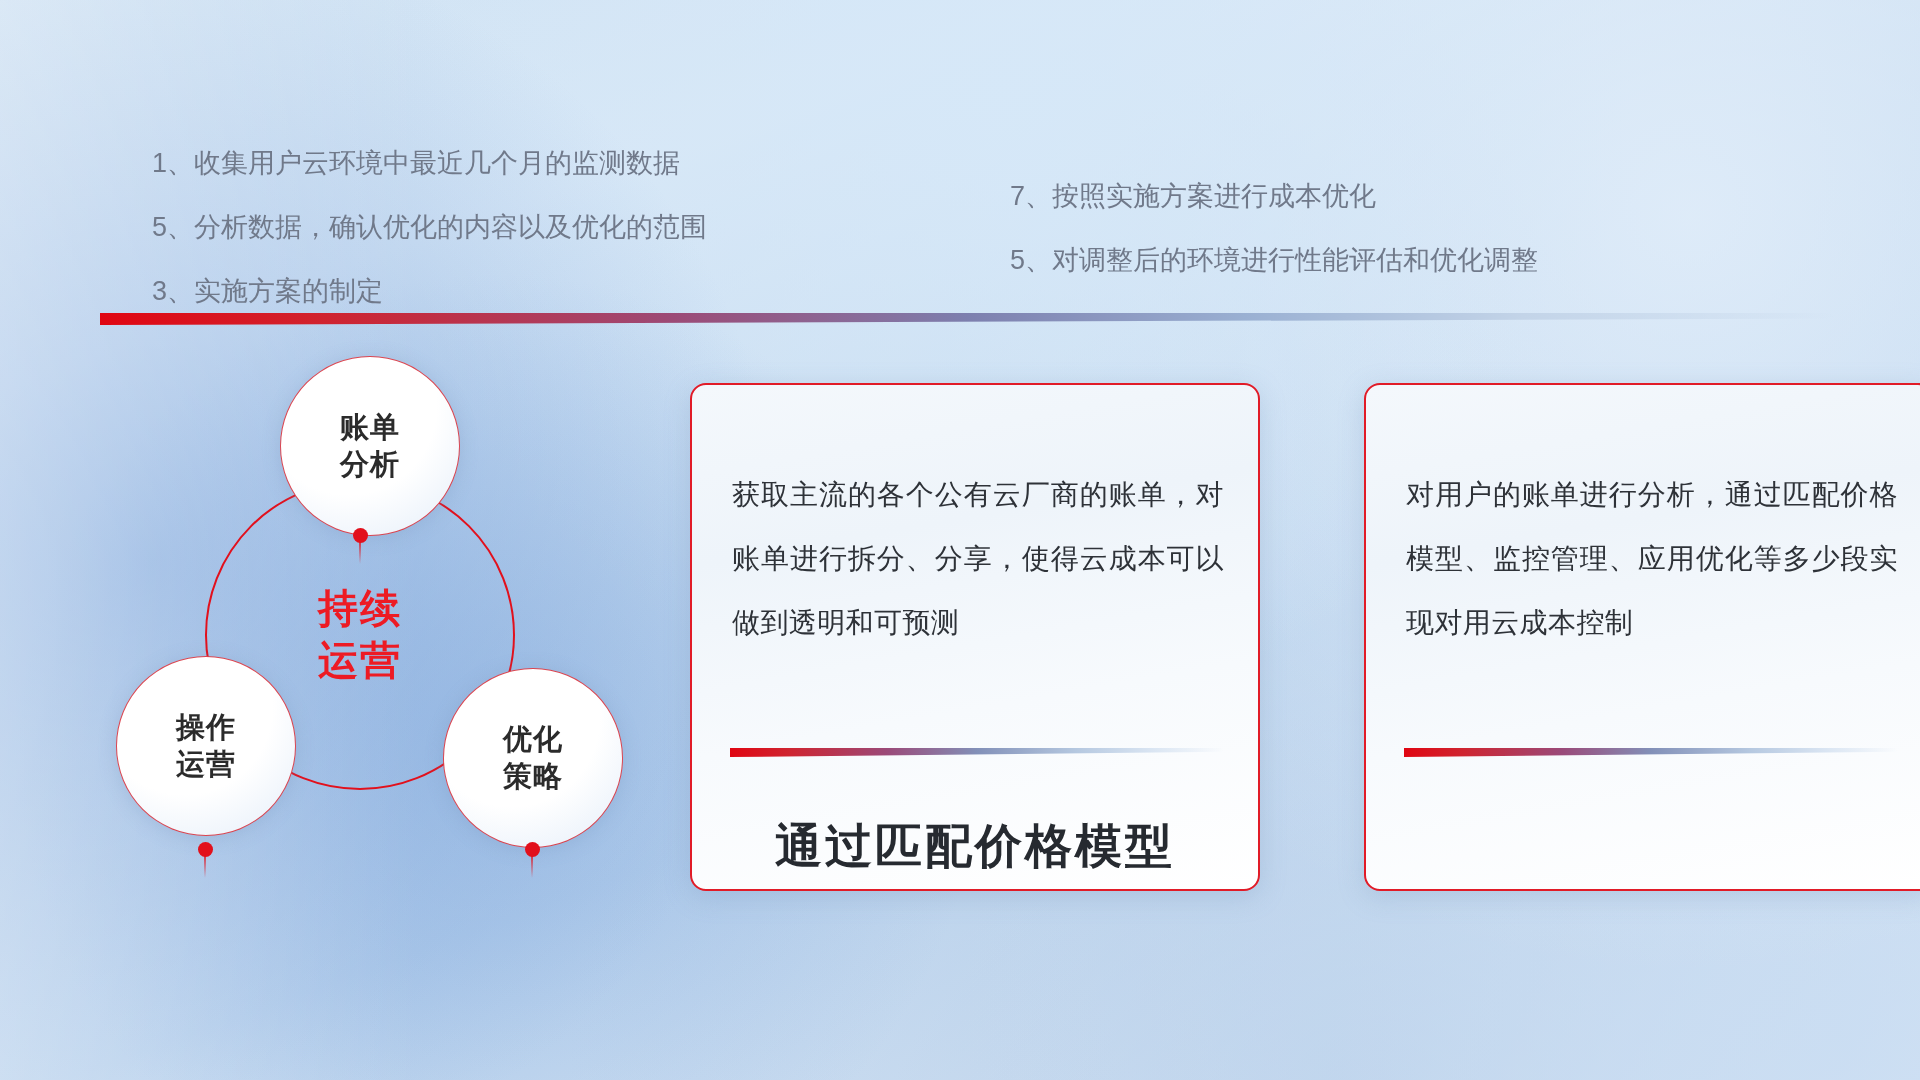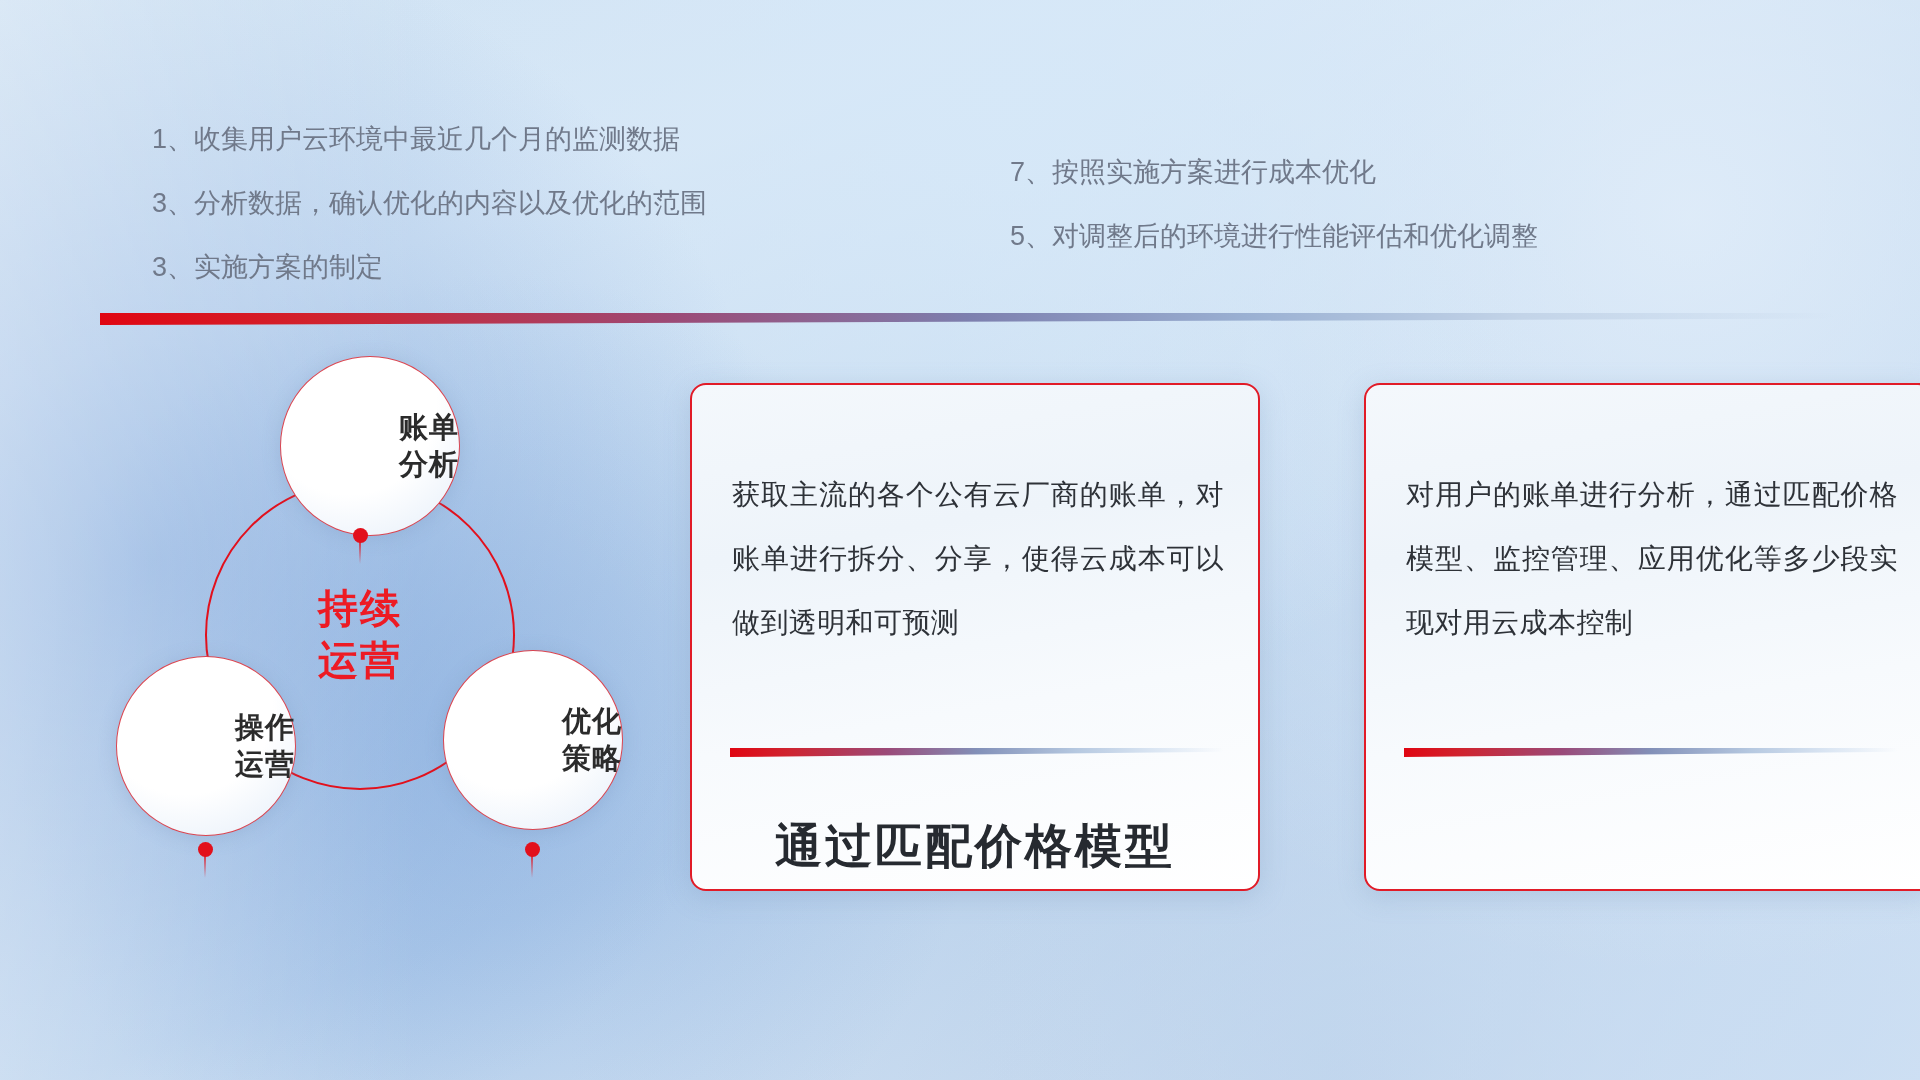--- a/index.html
+++ b/index.html
@@ -23,50 +23,51 @@
     content:""; position:absolute; left:0; top:0; width:420px; height:1080px;
     background:linear-gradient(90deg,rgba(255,255,255,0.30),rgba(255,255,255,0));
     pointer-events:none;
   }
 
   
   .bullets{ position:absolute; }
   .bullets .line{
     color:#70798a; font-size:27px; line-height:1; white-space:nowrap;
     font-family:"Liberation Sans","DejaVu Sans",sans-serif;
+    margin-top:24px;
   }
   #bullets-left{ left:152px; top:126px; }
   #bullets-left .line{ margin-bottom:37px; }
   #bullets-right{ left:1010px; top:159px; }
   #bullets-right .line{ margin-bottom:37px; }
 
   
   #divider{
     position:absolute; left:100px; top:313px; width:1735px; height:12px;
     clip-path:polygon(0 0, 100% 0, 100% 46%, 0 100%);
     background:linear-gradient(90deg,#e00612 0%,#d2212c 12%,#9c4a76 33%,#7d7fae 50%,#9ab0d2 66%,#c3d4e8 82%,rgba(214,228,243,0) 100%);
   }
 
   
   #venn{ position:absolute; left:95px; top:350px; width:560px; height:610px; }
   .bub{
     position:absolute; border-radius:50%;
     background:radial-gradient(circle at 38% 28%, #ffffff 0%, #ffffff 52%, #f1f6fc 76%, #e4eefa 100%);
     border:1.6px solid rgba(214,36,48,0.85);
     box-shadow:0 2px 18px rgba(120,150,190,0.30);
-    display:flex; align-items:center; justify-content:flex-end;
+    display:flex; align-items:center; justify-content:center;
     text-align:center; z-index:3;
   }
   .bub .lbl{
     color:#2b2b2b; font-size:29px; font-weight:bold; line-height:1.28;
     letter-spacing:1px;
   }
   #bub-top{ left:185px; top:6px; width:180px; height:180px; }
   #bub-left{ left:21px; top:306px; width:180px; height:180px; }
-  #bub-right{ left:348px; top:300px; width:180px; height:180px; }
+  #bub-right{ left:348px; top:318px; width:180px; height:180px; }
 
   #ring{
     position:absolute; left:110px; top:130px; width:310px; height:310px;
     border-radius:50%; border:2.1px solid #e2101c; z-index:2;
   }
   #center-label{
     position:absolute; left:160px; top:232px; width:210px;
     text-align:center; color:#ed1b24; font-size:40px; font-weight:bold;
     line-height:1.3; letter-spacing:2px; z-index:4;
   }
@@ -110,21 +111,21 @@
     color:#262a30; font-size:47px; font-weight:bold; letter-spacing:3px;
   }
 </style>
 </head>
 <body>
 
 <div id="stage">
 
   <div class="bullets" id="bullets-left">
     <div class="line">1、收集用户云环境中最近几个月的监测数据</div>
-    <div class="line">3、分析数据，确认优化的内容以及优化的范围</div>
+    <div class="line">5、分析数据，确认优化的内容以及优化的范围</div>
     <div class="line">3、实施方案的制定</div>
   </div>
 
   <div class="bullets" id="bullets-right">
     <div class="line">7、按照实施方案进行成本优化</div>
     <div class="line">5、对调整后的环境进行性能评估和优化调整</div>
   </div>
 
   <div id="divider"></div>
 

